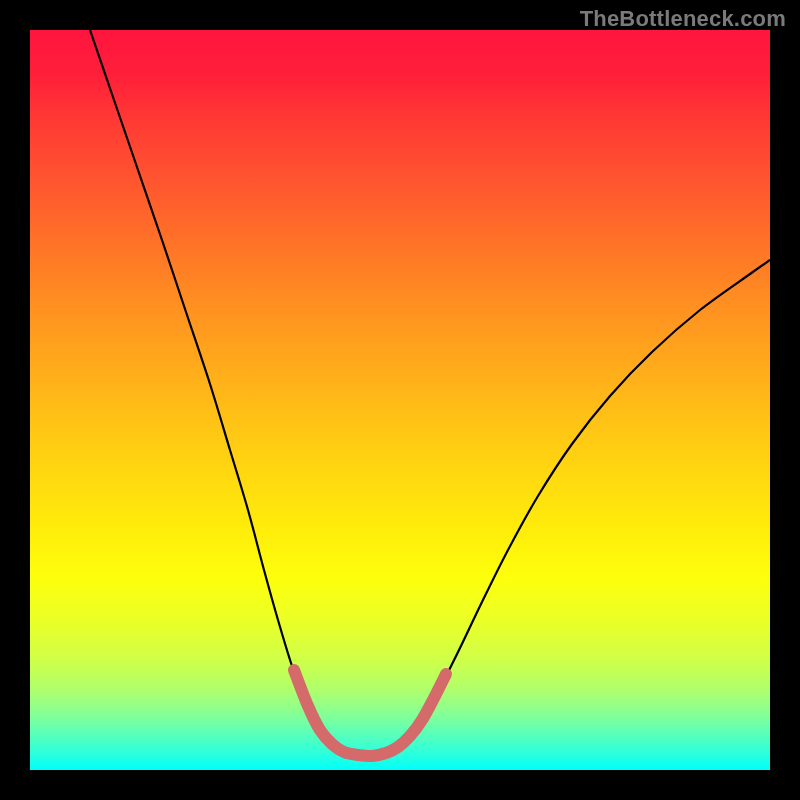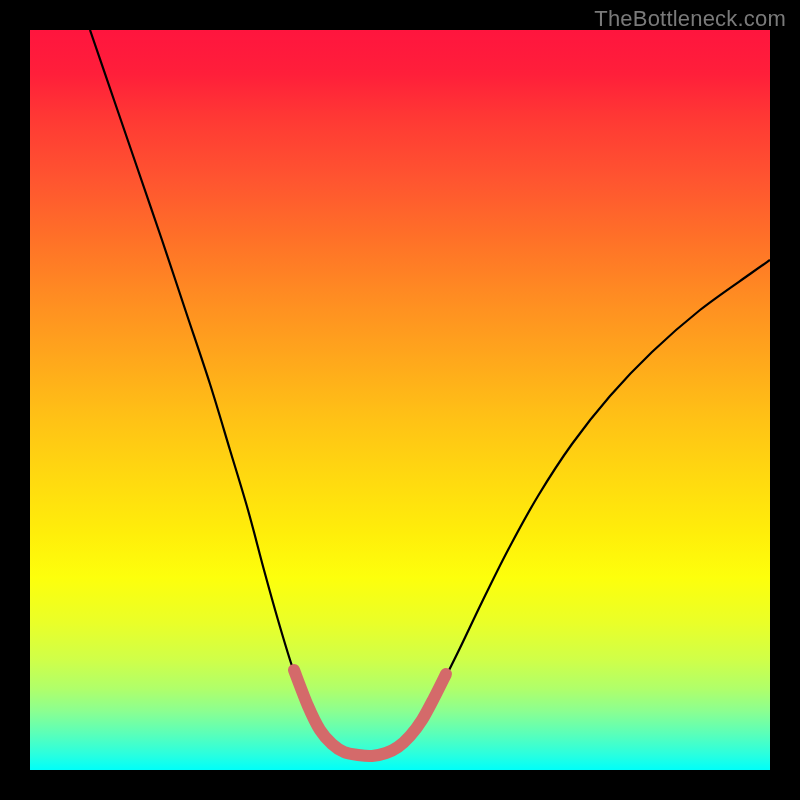--- a/index.html
+++ b/index.html
@@ -45,21 +45,21 @@
       #00fff9 100%
     );
   }
   .watermark {
     position: absolute;
     top: 6px;
     right: 14px;
     color: #7a7a7a;
     font-size: 22px;
     letter-spacing: 0.2px;
-    font-weight: 400;
+    font-weight: 700;
     user-select: none;
   }
   svg.curve {
     position: absolute;
     left: 0;
     top: 0;
     width: 740px;
     height: 740px;
   }
 </style>

